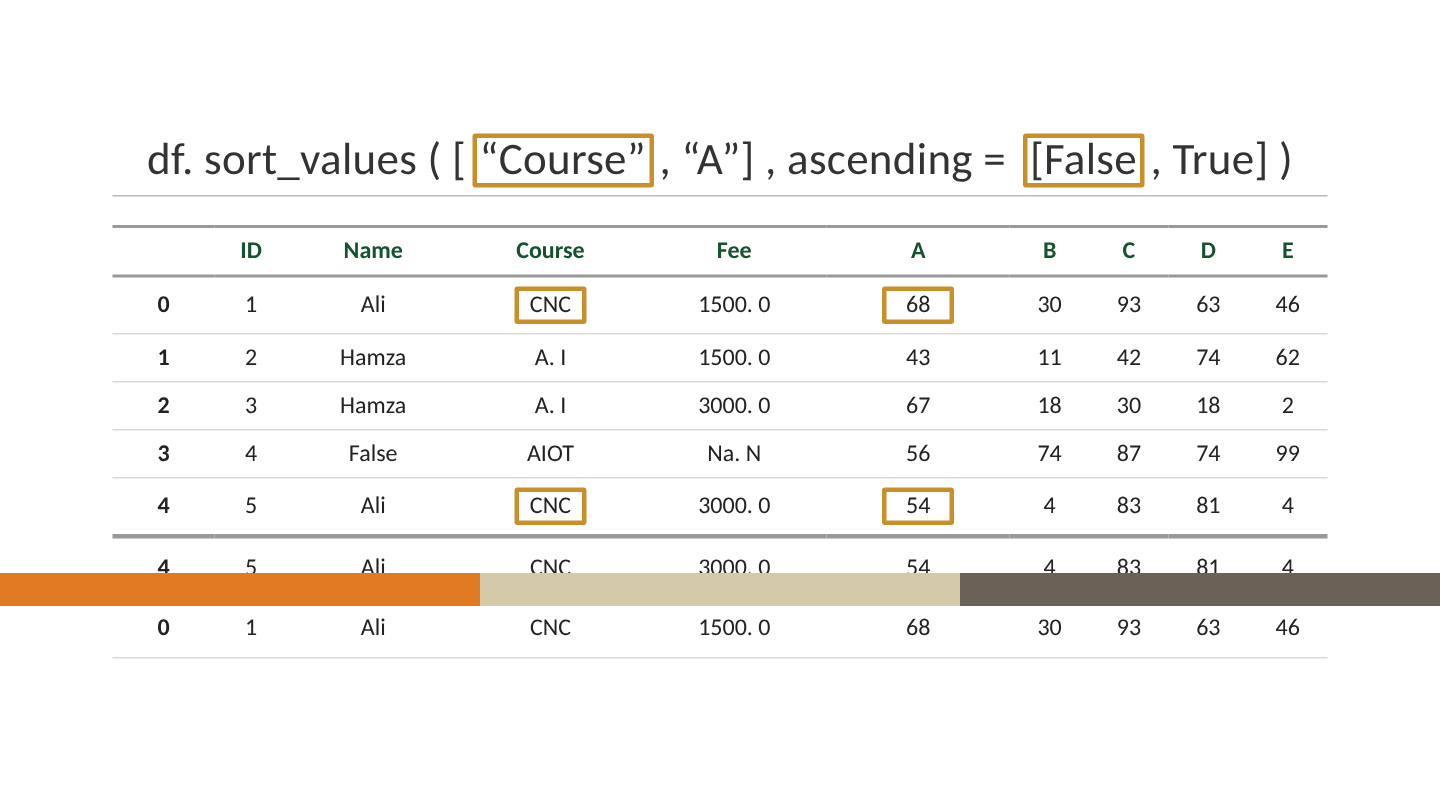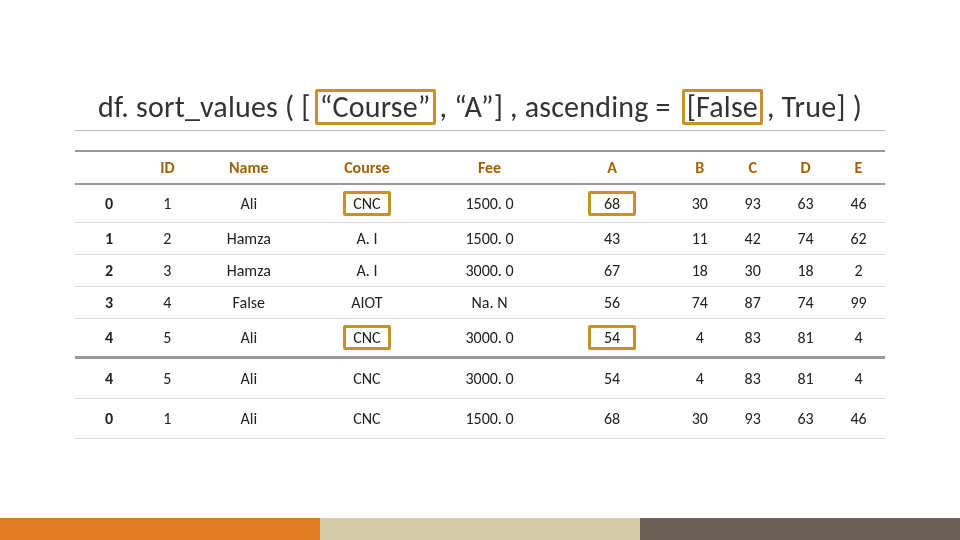--- a/index.html
+++ b/index.html
@@ -8,21 +8,21 @@
     width: 960px;
     height: 540px;
     background: #fff;
     font-family: "Calibri", "Segoe UI", Arial, sans-serif;
     color: #222;
     position: relative;
     overflow: hidden;
   }
   .page {
     width: 960px;
-    height: 540px;
+    height: 404px;
     position: relative;
     box-sizing: border-box;
   }
   .title-row {
     position: absolute;
     top: 88px;
     left: 0;
     width: 960px;
     text-align: center;
   }
@@ -61,21 +61,21 @@
   th, td {
     padding: 6px 4px;
     text-align: center;
     border-bottom: 1px solid #d9d9d9;
   }
   th {
     font-weight: 700;
     font-size: 16px;
     border-bottom: 2px solid #999;
     border-top: 2px solid #999;
-    color: #a16207;
+    color: #14532d;
   }
   td.idx, th.idx {
     font-weight: 700;
     width: 60px;
     border-right: none;
   }
   tbody.block1 tr:last-child td {
     border-bottom: 3px solid #999;
   }
 

